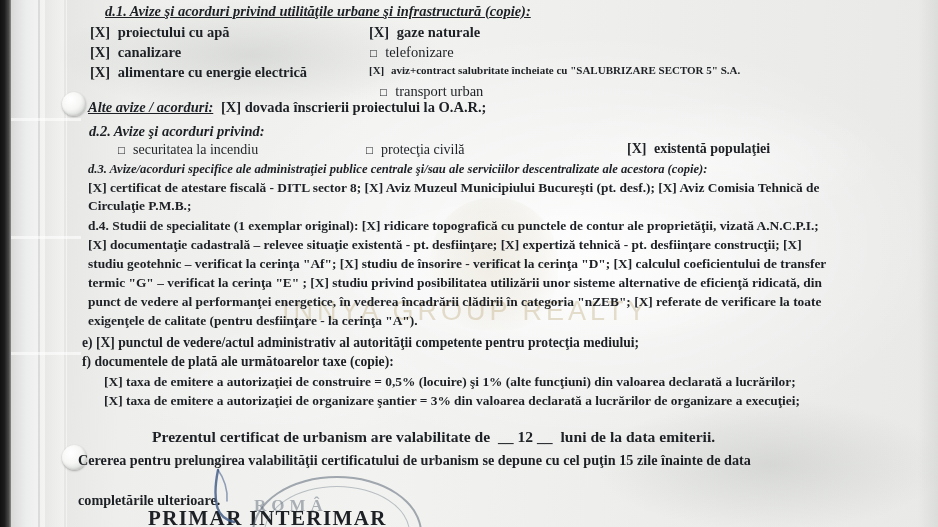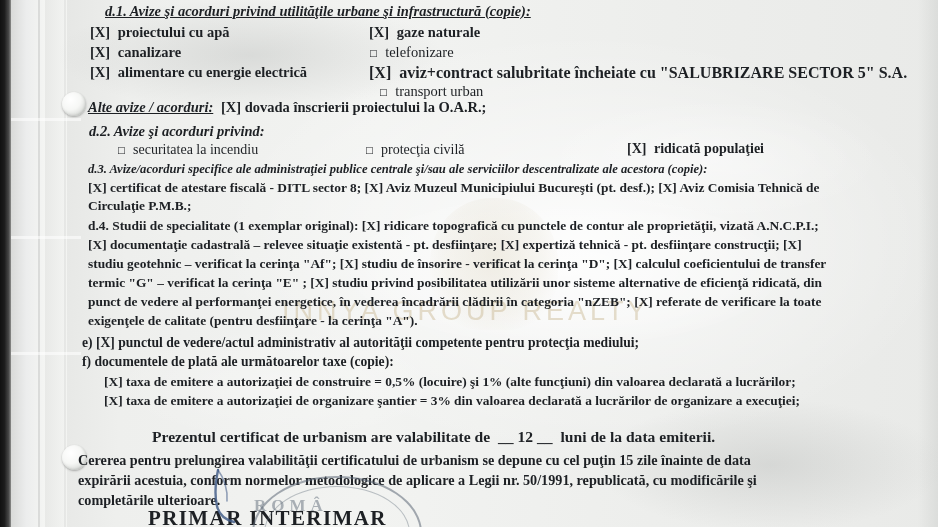--- a/index.html
+++ b/index.html
@@ -112,21 +112,21 @@
     </div>
 
     <div class="ln bold" style="left:369px;top:25px;font-size:14.5px;">
       <span>[X]</span>
       <span style="margin-left: 4px; font-family: Liberation Serif, serif;">gaze naturale</span>
     </div>
     <div class="ln" style="left:369px;top:45px;font-size:14.5px;">
       <span class="bx">□</span>
       <span style="margin-left: 4px;">telefonizare</span>
     </div>
-    <div class="ln bold" style="left:369px;top:65px;font-size:16px;">
+    <div class="ln bold" style="left:369px;top:65px;font-size:11px;">
       <span>[X]</span>
       <span style="margin-left: 4px;">aviz+contract salubritate încheiate cu "SALUBRIZARE SECTOR  5" S.A.</span>
     </div>
     <div class="ln" style="left:379px;top:84px;font-size:14.5px;">
       <span class="bx">□</span>
       <span style="margin-left: 4px;">transport urban</span>
     </div>
 
     <div class="ln" style="left:88px;top:100px;font-size:14.5px;">
       <span class="ital ul">Alte avize / acorduri:</span>
@@ -137,21 +137,21 @@
     <div class="ln" style="left:117px;top:143px;font-size:14px;">
       <span class="bx">□</span>
       <span style="margin-left: 4px;">securitatea la incendiu</span>
     </div>
     <div class="ln" style="left:365px;top:143px;font-size:14px;">
       <span class="bx">□</span>
       <span style="margin-left: 4px;">protecţia civilă</span>
     </div>
     <div class="ln bold" style="left:627px;top:142px;font-size:14px;">
       <span>[X]</span>
-      <span style="margin-left: 4px;">ridicată populaţiei</span>
+      <span style="margin-left: 4px;">existentă populaţiei</span>
     </div>
 
     <div class="ln ital" style="left:88px;top:163px;font-size:12.6px;">d.3. Avize/acorduri specifice ale administraţiei publice centrale şi/sau ale serviciilor descentralizate ale acestora (copie):</div>
     <div class="ln bold" style="left:88px;top:181px;font-size:13.4px;">[X] certificat de atestare fiscală - DITL sector 8;  [X] Aviz Muzeul Municipiului Bucureşti (pt. desf.); [X] Aviz Comisia Tehnică de</div>
     <div class="ln bold" style="left:88px;top:199px;font-size:13.4px;">Circulaţie P.M.B.;</div>
 
     <div class="ln bold" style="left:88px;top:219px;font-size:13.4px;">d.4. Studii de specialitate (1 exemplar original):  [X] ridicare topografică cu punctele de contur ale proprietăţii, vizată A.N.C.P.I.;</div>
     <div class="ln bold" style="left:88px;top:238px;font-size:13.4px;">[X] documentaţie cadastrală – relevee situaţie existentă - pt. desfiinţare; [X] expertiză tehnică - pt. desfiinţare construcţii; [X]</div>
     <div class="ln bold" style="left:88px;top:257px;font-size:13.4px;">studiu geotehnic – verificat la cerinţa "Af"; [X] studiu de însorire - verificat la cerinţa "D"; [X] calculul coeficientului de transfer</div>
     <div class="ln bold" style="left:88px;top:276px;font-size:13.4px;">termic "G" – verificat la cerinţa "E" ; [X] studiu privind posibilitatea utilizării unor sisteme alternative de eficienţă ridicată, din</div>
@@ -164,21 +164,20 @@
     <div class="ln bold" style="left:104px;top:375px;font-size:13.4px;">[X] taxa de emitere a autorizaţiei de construire = 0,5% (locuire) şi 1% (alte funcţiuni) din valoarea declarată a lucrărilor;</div>
     <div class="ln bold" style="left:104px;top:394px;font-size:13.4px;">[X] taxa de emitere a autorizaţiei de organizare şantier = 3% din valoarea declarată a lucrărilor de organizare a execuţiei;</div>
 
     <div class="ln bold" style="left:152px;top:429px;font-size:15.6px;">
       <span>Prezentul certificat de urbanism are valabilitate de</span>
       <span style="margin-left: 4px;">__ 12 __</span>
       <span style="margin-left: 4px;">luni de la data emiterii.</span>
     </div>
 
     <div class="ln bold" style="left:78px;top:453px;font-size:14.2px;">Cererea pentru prelungirea valabilităţii certificatului de urbanism se depune cu cel puţin 15 zile înainte de data</div>
-    <div class="ln bold" style="left:78px;top:473px;font-size:14.2px;">expirării acestuia, conform normelor metodologice de aplicare a Legii nr. 50/1991, republicată, cu modificările şi</div>
     <div class="ln bold" style="left:78px;top:493px;font-size:14.2px;">completările ulterioare.</div>
 
     <div class="ln bold" style="left:148px;top:508px;font-size:21px;letter-spacing:1.4px;">PRIMAR INTERIMAR</div>
   </div>
 
   <div class="stamp">
     <div class="stamp-inner"></div>
     <div class="stamp-txt">ROMÂ</div>
   </div>
 

